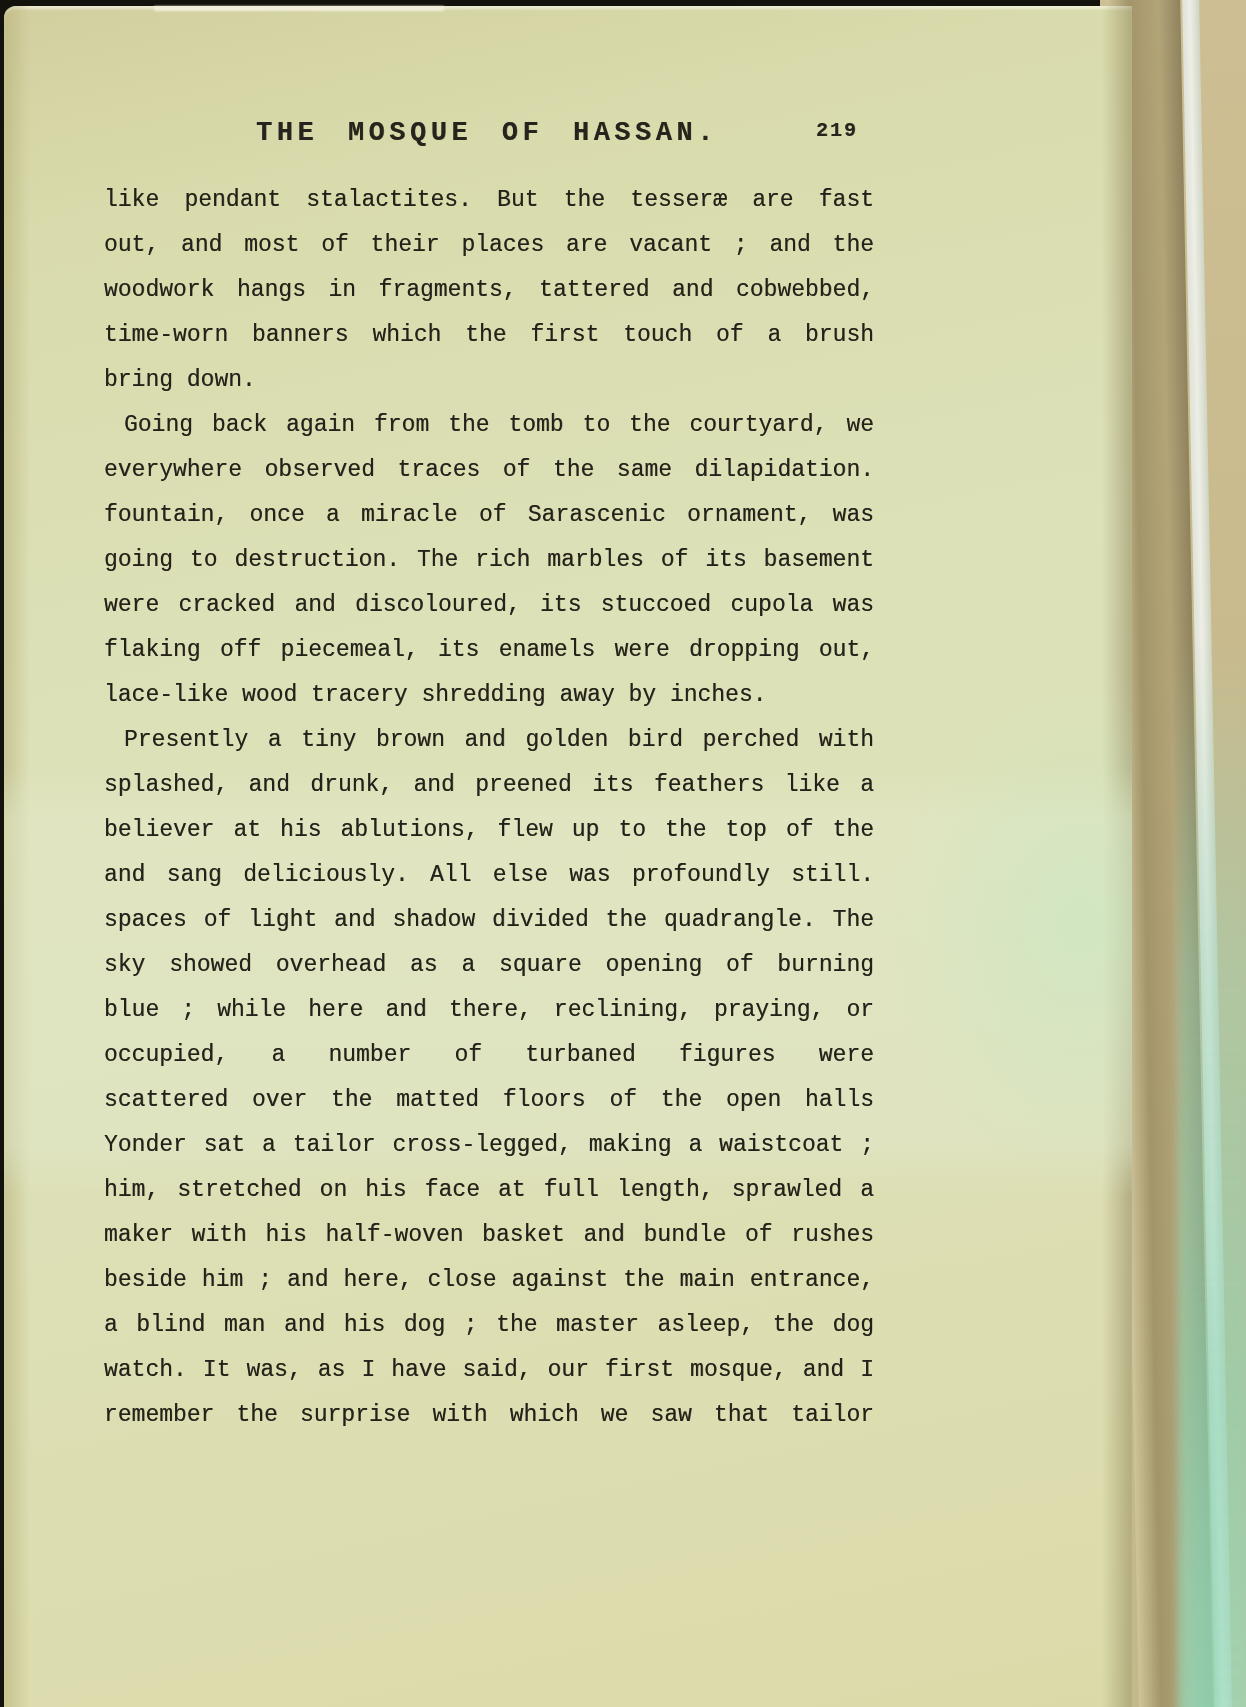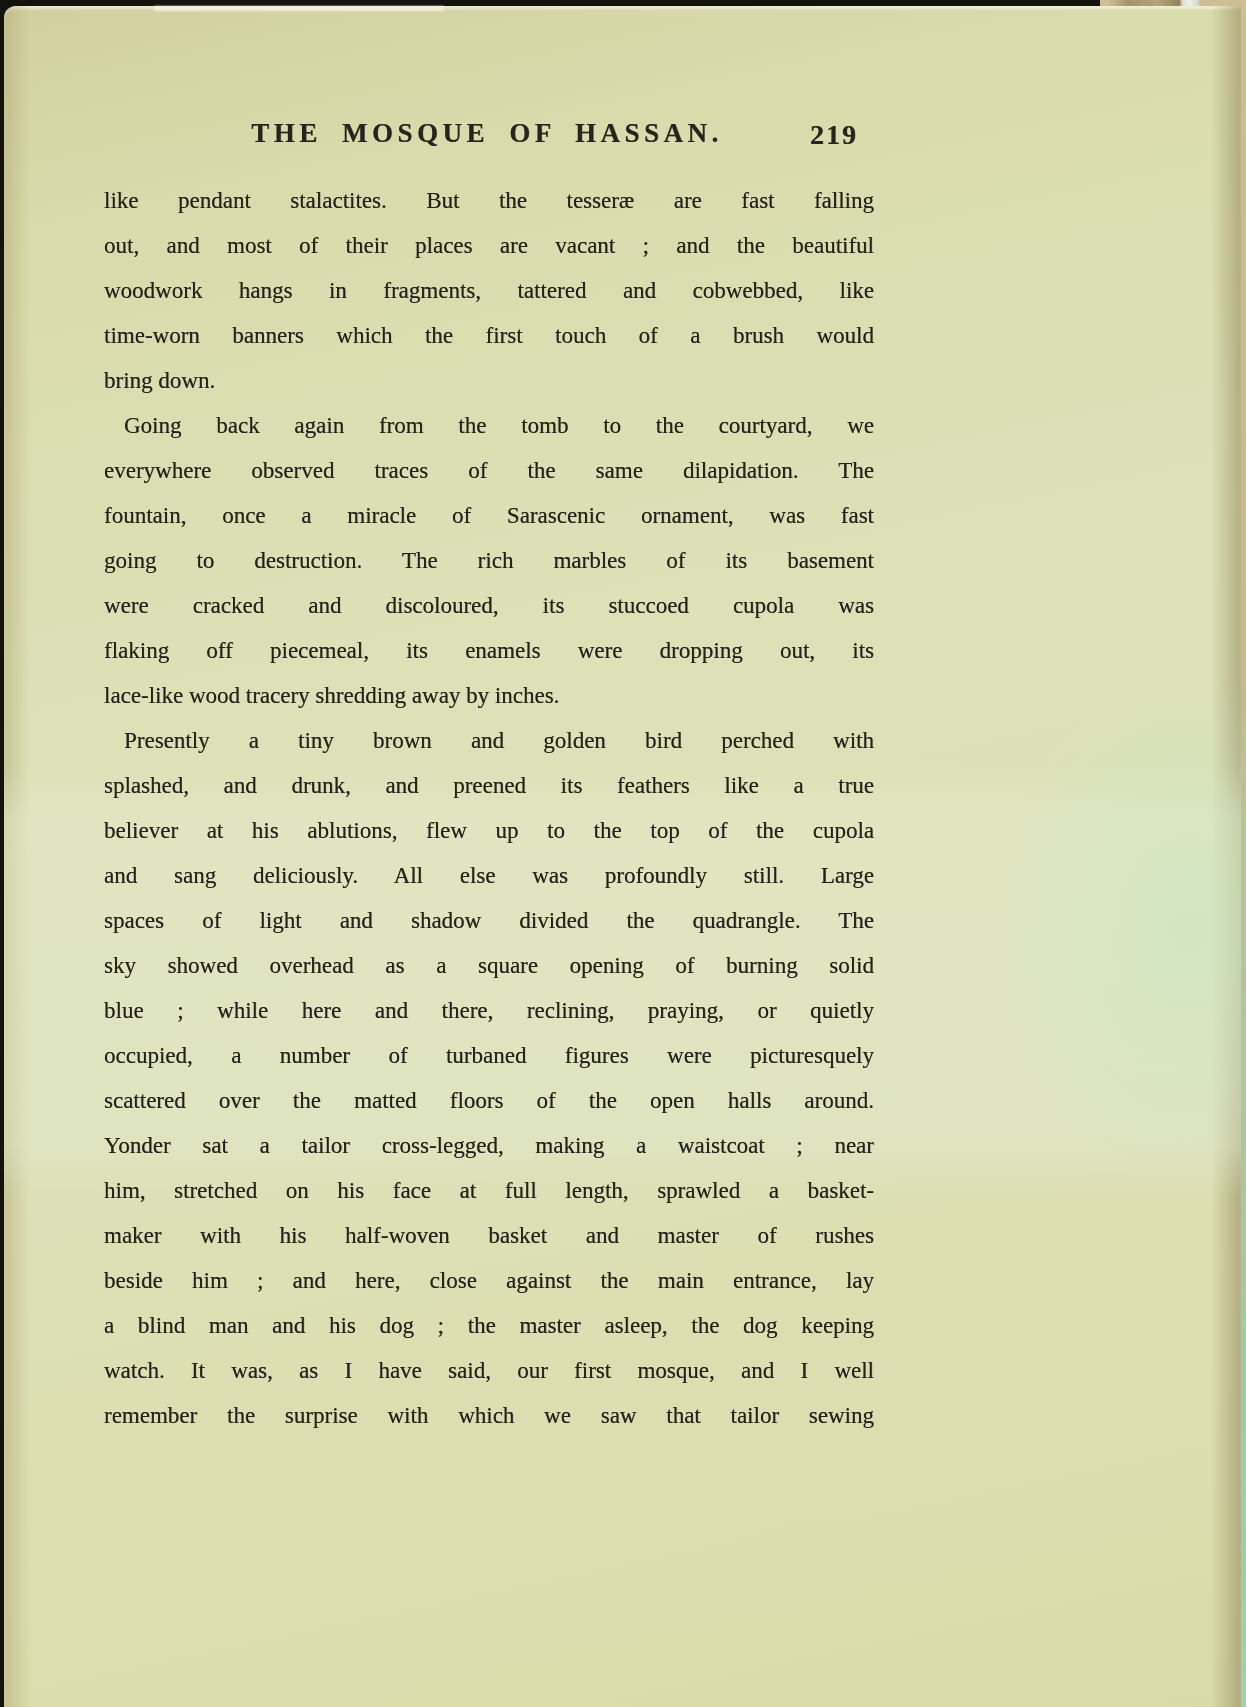--- a/index.html
+++ b/index.html
@@ -32,24 +32,25 @@
     filter:blur(5px);
   }
   .teal-artifact-2{
     position:absolute;left:92px;top:1280px;width:26px;height:440px;
     background:linear-gradient(180deg,rgba(140,210,178,0),rgba(140,210,178,.55));
     filter:blur(4px);
   }
 
   
   .page{
-    position:absolute;left:4px;top:6px;width:1237px;height:1701px;
+    position:absolute;left:4px;top:6px;width:1128px;height:1701px;
     background:linear-gradient(168deg,#d2cf9f 0%,#d9dbac 12%,#dde1b8 38%,#dde0b6 62%,#dcdcae 88%,#dadaa9 100%);
     border-radius:12px 0 0 0;
     box-shadow:inset 0 3px 3px rgba(255,255,245,.55);
+    font-family:Liberation Mono, monospace;
   }
   .page .gutter-left{
     position:absolute;left:0;top:0;bottom:0;width:26px;
     background:linear-gradient(90deg,rgba(176,168,112,.5),rgba(176,168,112,0));
     border-radius:12px 0 0 0;
   }
   .page .gutter-right{
     position:absolute;right:0;top:0;bottom:0;width:30px;
     background:linear-gradient(270deg,rgba(110,92,48,.38),rgba(110,92,48,0));
   }
@@ -71,21 +72,21 @@
     position:absolute;left:96px;top:112px;width:774px;height:40px;
     color:#26241c;
   }
   .head-title{
     display:block;text-align:center;
     font-size:27px;font-weight:700;letter-spacing:4.5px;word-spacing:9px;
     text-shadow:0.4px 0.4px 0.6px rgba(60,52,34,.55);
   }
   .page-number{
     position:absolute;right:16px;top:1px;
-    font-size:28px;font-weight:700;letter-spacing:2px;
+    font-size:20px;font-weight:700;letter-spacing:2px;
     text-shadow:0.4px 0.4px 0.6px rgba(60,52,34,.55);
   }
 
   
   .text-block{
     position:absolute;left:100px;top:172px;width:770px;
     color:#24211a;font-size:23px;
     text-shadow:0.35px 0.45px 0.55px rgba(48,40,24,.55);
   }
   .line{
@@ -136,21 +137,21 @@
         <div class="line">splashed, and drunk, and preened its feathers like a true</div>
         <div class="line">believer at his ablutions, flew up to the top of the cupola</div>
         <div class="line">and sang deliciously.  All else was profoundly still.  Large</div>
         <div class="line">spaces of light and shadow divided the quadrangle.  The</div>
         <div class="line">sky showed overhead as a square opening of burning solid</div>
         <div class="line">blue ; while here and there, reclining, praying, or quietly</div>
         <div class="line">occupied, a number of turbaned figures were picturesquely</div>
         <div class="line">scattered over the matted floors of the open halls around.</div>
         <div class="line">Yonder sat a tailor cross-legged, making a waistcoat ; near</div>
         <div class="line">him, stretched on his face at full length, sprawled a basket-</div>
-        <div class="line">maker with his half-woven basket and master of rushes</div>
+        <div class="line">maker with his half-woven basket and bundle of rushes</div>
         <div class="line">beside him ; and here, close against the main entrance, lay</div>
         <div class="line">a blind man and his dog ; the master asleep, the dog keeping</div>
         <div class="line">watch.  It was, as I have said, our first mosque, and I well</div>
         <div class="line">remember the surprise with which we saw that tailor sewing</div>
       </div>
   </div>
 
 </div>
 
 </body></html>

